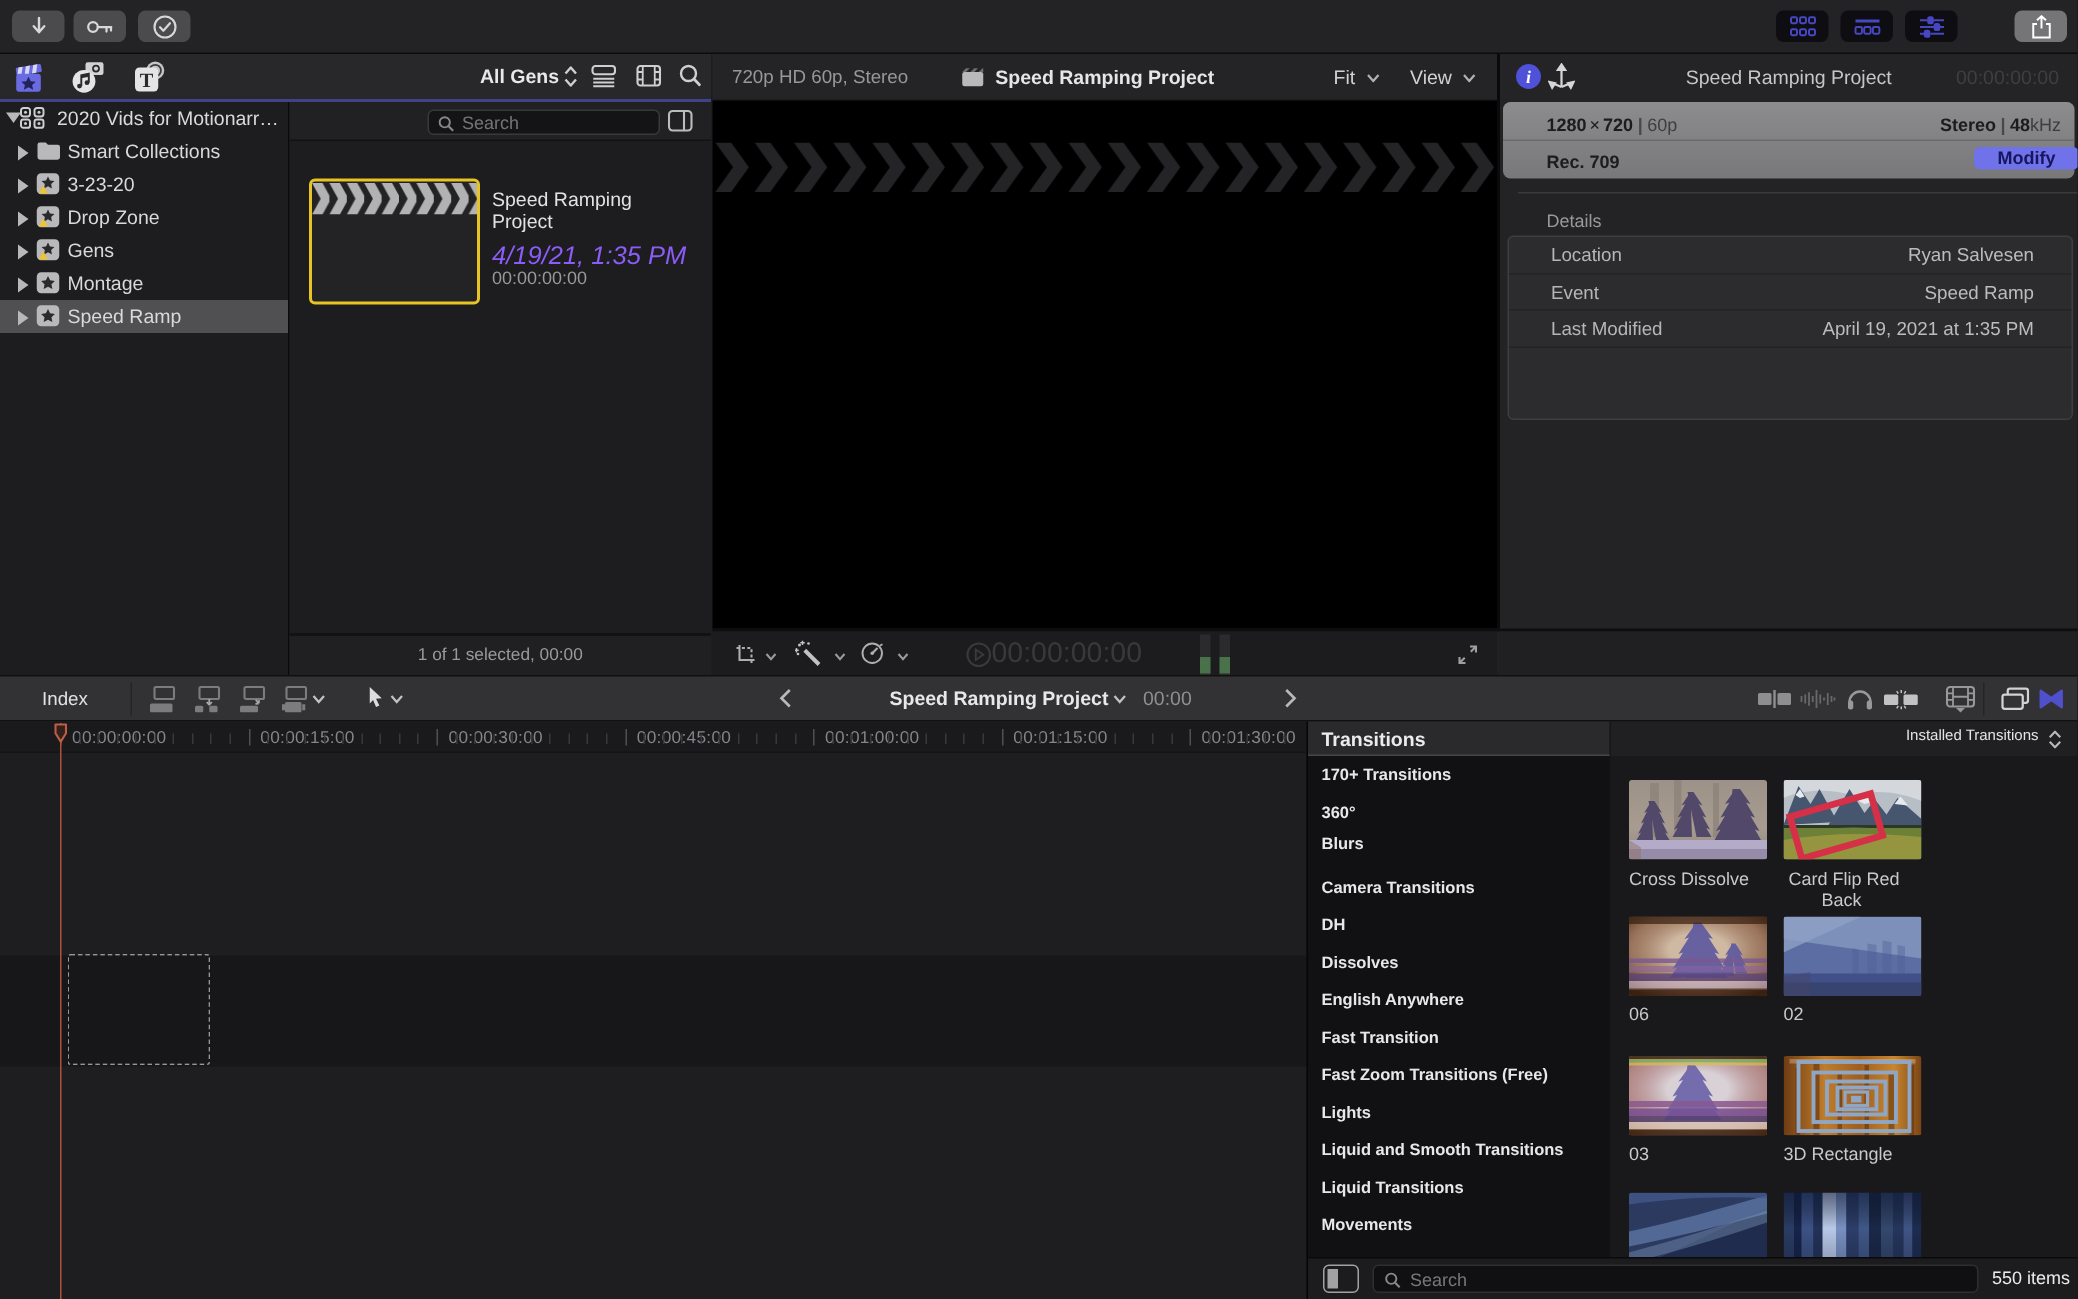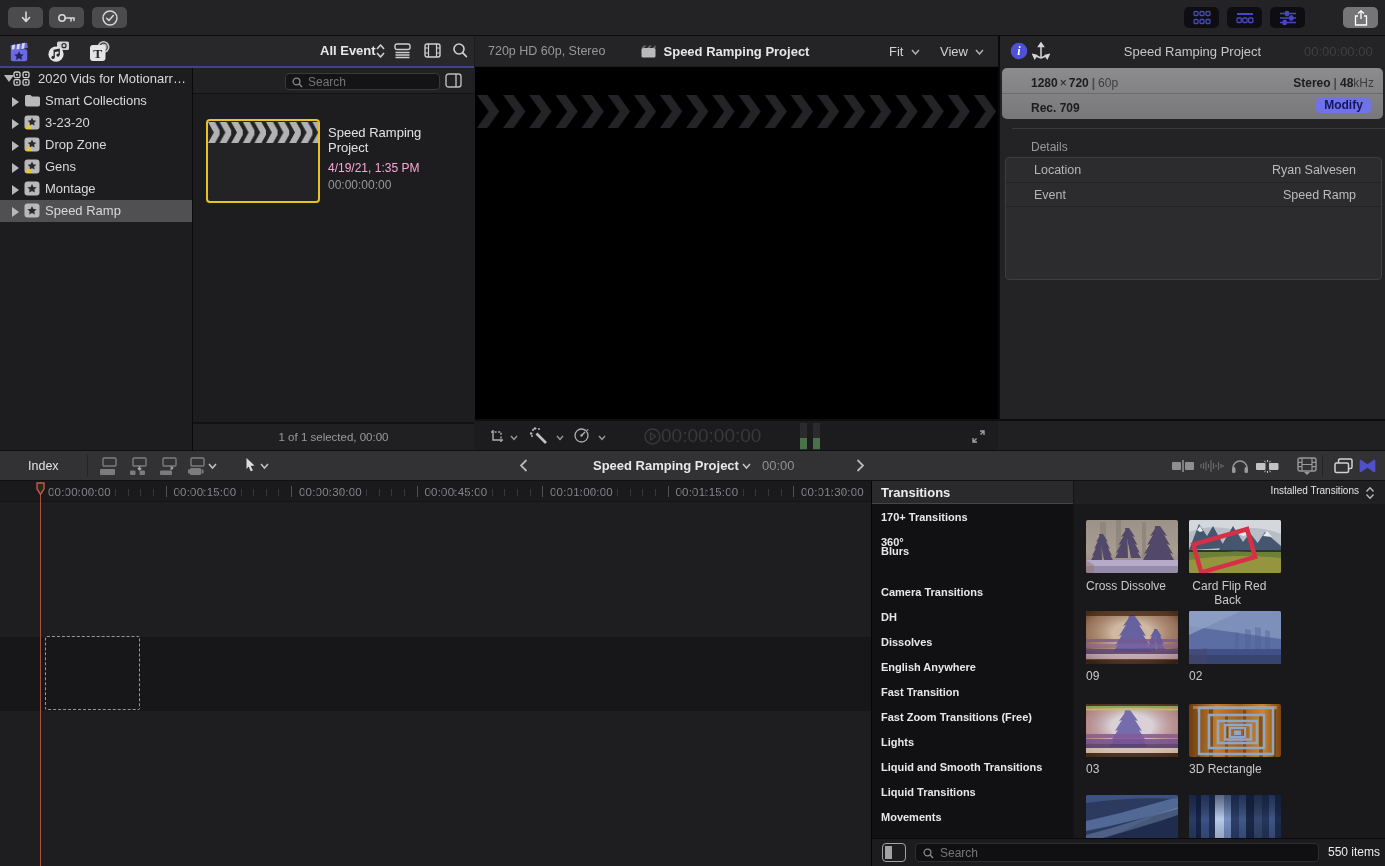--- a/index.html
+++ b/index.html
@@ -160,21 +160,21 @@
         <circle cx="11" cy="14.1" r="1.6" fill="#2a2a2c"></circle>
       <path d="M7.2 9.2l5-1v2l-5 1z" fill="#2a2a2c"></path>
     </svg>
     <svg class="abs" style="left:89px; top:4px;" width="21" height="22" viewBox="0 0 21 22">
       <circle cx="14.5" cy="7" r="6" fill="#c6c6c8"></circle>
         <circle cx="14.5" cy="7" r="3.8" fill="none" stroke="#3a3a3c" stroke-width="1.2"></circle>
         <circle cx="14.5" cy="7" r="1.2" fill="#3a3a3c"></circle>
       <rect x="1" y="5" width="15.5" height="16" rx="3" fill="#e4e4e6"></rect>
       <text x="8.7" y="18.3" font-size="13.5" font-weight="bold" fill="#2a2a2c" text-anchor="middle" font-family="Liberation Serif">T</text>
     </svg>
-    <div class="abs" style="left:320px; top:7px; color:#e8e8ea; font-size:13px; font-weight:bold;">All Event</div>
+    <div class="abs" style="left:320px; top:7px; color:#e8e8ea; font-size:13px; font-weight:bold;">All Gens</div>
     <svg class="abs" style="left:375px; top:7px;" width="11" height="16" viewBox="0 0 11 16">
         <path d="M2 6l3.5-4L9 6M2 10l3.5 4L9 10" stroke="#cfcfd1" stroke-width="1.6" fill="none" stroke-linejoin="round"></path>
       </svg>
     <svg class="abs" style="left:394px; top:7px;" width="17" height="16" viewBox="0 0 17 16">
         <g stroke="#cfcfd1" stroke-width="1.4" fill="none">
           <rect x="1" y="1" width="15" height="5.5" rx="2"></rect>
           <path d="M1.5 9.5h14M1.5 12h14M1.5 14.5h14"></path>
         </g>
       </svg>
     <svg class="abs" style="left:424px; top:7px;" width="17" height="15" viewBox="0 0 17 15">
@@ -279,21 +279,21 @@
         <svg style="position:absolute; left:0; top:1px;" width="110" height="21" viewBox="0 0 110 21">
           <defs>
               <pattern id="chevS" width="11.6" height="21" patternUnits="userSpaceOnUse">
                 <path d="M0 0h7l5.8 10.5L7 21H0l5.8-10.5z" fill="#b2b2b4"></path>
               </pattern>
             </defs>
           <rect width="110" height="21" fill="url(#chevS)"></rect>
         </svg>
       </div>
       <div style="position:absolute; left:122px; top:6px; width:110px; color:#e2e2e4; font-size:13px; line-height:15px;">Speed Ramping Project</div>
-      <div style="position:absolute; left:122px; top:42px; width:150px; white-space:nowrap; color:#f9a8d4; font-size:12px;">4/19/21, 1:35 PM</div>
+      <div style="position:absolute; left:122px; top:42px; width:150px; white-space:nowrap; color:#8b5cf6; font-size:17px;font-style:italic;">4/19/21, 1:35 PM</div>
       <div style="position:absolute; left:122px; top:59px; width:150px; white-space:nowrap; color:#98989a; font-size:12px;">00:00:00:00</div>
     </div>
     <div id="bbottom">1 of 1 selected, 00:00</div>
   </div>
 
   <div class="abs" id="viewer">
     <div id="vtitle">
       <div style="position:absolute; left:13px; top:8px; color:#98989a; font-size:12.5px;">720p HD 60p, Stereo</div>
       <svg style="position:absolute; left:166px; top:9px;" width="15" height="13" viewBox="0 0 15 13">
           <rect x="0.5" y="3" width="14" height="9.5" rx="1.5" fill="#b9b9bb"></rect>
@@ -383,34 +383,38 @@
           </g>
         </svg>
       <div style="position:absolute; left:0; top:8px; width:385px; text-align:center; color:#c6c6c8; font-size:13px;">Speed Ramping Project</div>
       <div style="position:absolute; left:304px; top:8px; color:#3f3f42; font-size:13px;">00:00:00:00</div>
     </div>
     <div id="ipanel">
       <div style="position:absolute; left:29px; top:8px; font-weight:bold;">1280<span style="font-weight:normal; margin:0 2px;">×</span>720<span style="color:#48484a; margin:0 3px;">|</span><span style="font-weight:normal; color:#3e3e40;">60p</span></div>
       <div style="position:absolute; right:9px; top:8px; font-weight:bold;margin-left:32px;">Stereo<span style="color:#48484a; margin:0 3px;">|</span>48<span style="font-weight:normal; color:#3e3e40;">kHz</span></div>
       <div style="position:absolute; left:0; top:25px; width:381px; height:1px; background:#6a6a6c;"></div>
       <div style="position:absolute; left:29px; top:33px; font-weight:bold;">Rec. 709</div>
-      <div style="position:absolute; left:314px; top:30px; width:55px; height:15px; background:#6f72e8; border-radius:4px; text-align:center; line-height:15px; color:#16165e; font-weight:bold; font-size:12px;">Modify</div>
+      <div style="position:absolute; left:314px; top:30px; width:70px; height:15px; background:#6f72e8; border-radius:4px; text-align:center; line-height:15px; color:#16165e; font-weight:bold; font-size:12px;">Modify</div>
     </div>
     <div style="position:absolute; left:12px; top:92px; width:373px; height:1px; background:#39393b;"></div>
     <div style="position:absolute; left:31px; top:104px; color:#99999b; font-size:12px;">Details</div>
     <div style="position:absolute; left:-2px; top:383px; width:387px; height:2px; background:#0e0e0e;"></div>
     <div style="position:absolute; left:-2px; top:385px; width:387px; height:29px; background:#202023;"></div>
     <div id="idetails">
       <div class="irow">
           <span class="k">Location</span>
           <span class="v">Ryan Salvesen</span>
         </div>
       <div class="irow">
           <span class="k">Event</span>
           <span class="v">Speed Ramp</span>
+        </div>
+      <div class="irow">
+          <span class="k">Last Modified</span>
+          <span class="v">April 19, 2021 at 1:35 PM</span>
         </div>
     </div>
   </div>
 
   <div class="abs" id="tltoolbar">
     <div style="position:absolute; left:28px; top:8px; color:#e2e2e4; font-size:12.5px;">Index</div>
     <div style="position:absolute; left:87px; top:4px; width:1px; height:22px; background:#242426;"></div>
     <svg style="position:absolute; left:99px; top:6px;" width="24" height="18" viewBox="0 0 24 18">
         <rect x="4" y="1" width="13" height="8" rx="1" stroke="#7c7c7e" stroke-width="1.4" fill="none"></rect>
         <rect x="1" y="12" width="15" height="6" rx="1" fill="#7c7c7e"></rect>
@@ -575,21 +579,21 @@
   </div>
 
   <div class="abs" id="divider3"></div>
   <div class="abs" id="transpanel">
     <div id="tlist">
       <div id="tlisthead">
           <span style="position:absolute; left:9px; top:4px;">Transitions</span>
         </div>
     <div class="trow" style="top: 30px;">170+ Transitions</div>
         <div class="trow" style="top: 55px;">360°</div>
-        <div class="trow" style="top: 64px;">Blurs</div>
+        <div class="trow" style="top: 76px;">Blurs</div>
         <div class="trow" style="top: 105px;">Camera Transitions</div>
         <div class="trow" style="top: 130px;">DH</div>
         <div class="trow" style="top: 155px;">Dissolves</div>
         <div class="trow" style="top: 180px;">English Anywhere</div>
         <div class="trow" style="top: 205px;">Fast Transition</div>
         <div class="trow" style="top: 230px;">Fast Zoom Transitions (Free)</div>
         <div class="trow" style="top: 255px;">Lights</div>
         <div class="trow" style="top: 280px;">Liquid and Smooth Transitions</div>
         <div class="trow" style="top: 305px;">Liquid Transitions</div>
         <div class="trow" style="top: 330px;">Movements</div>
@@ -670,21 +674,21 @@
           <g opacity="0.8">
               <rect y="28" width="92" height="3" fill="#7a5890"></rect>
               <rect y="33" width="92" height="4" fill="#8a62a0" opacity="0.7"></rect>
               <rect y="38" width="92" height="5" fill="#5c4478"></rect>
             </g>
           <rect y="43" width="92" height="6" fill="#d8c8e0" opacity="0.6"></rect>
           <path d="M0 0h92v5H0z" fill="#38200e" opacity="0.7"></path>
           <path d="M0 48h92v5H0z" fill="#38200e" opacity="0.7"></path>
         </svg>
       </div>
-      <div class="tlabel" style="left:12px; top:188px;">09</div>
+      <div class="tlabel" style="left:12px; top:188px;">06</div>
       <div class="thumb" style="left:115px; top:130px;">
         <svg width="92" height="53" viewBox="0 0 92 53">
           <rect width="92" height="53" fill="#5b6da2"></rect>
           <path d="M0 0h92v28L0 15z" fill="#7d90ba"></path>
           <path d="M0 0h52L0 24z" fill="#8ea0c6" opacity="0.8"></path>
           <g fill="#4e5e96" opacity="0.4">
               <path d="M56 18v24h6V19zM66 16v26h6V17zM76 19v23h5V20zM46 21v21h4V22z"></path>
             </g>
           <path d="M0 38h92v15H0z" fill="#415088"></path>
           <path d="M0 44h92v9H0z" fill="#37446f"></path>

